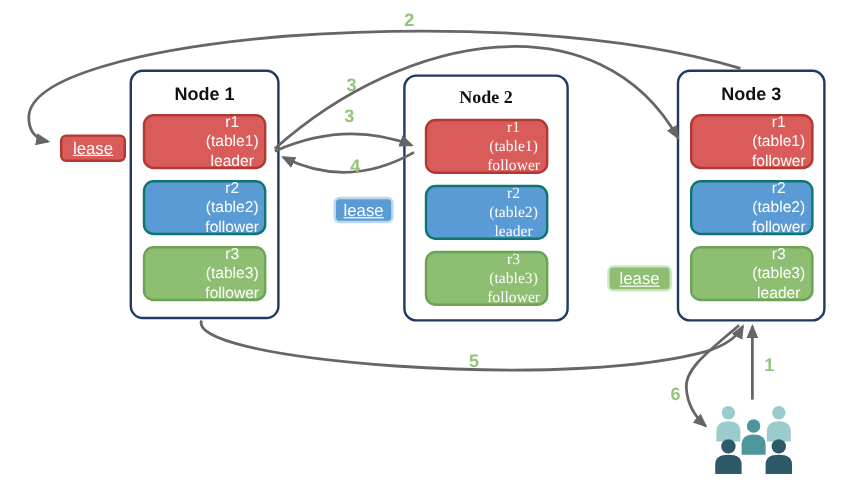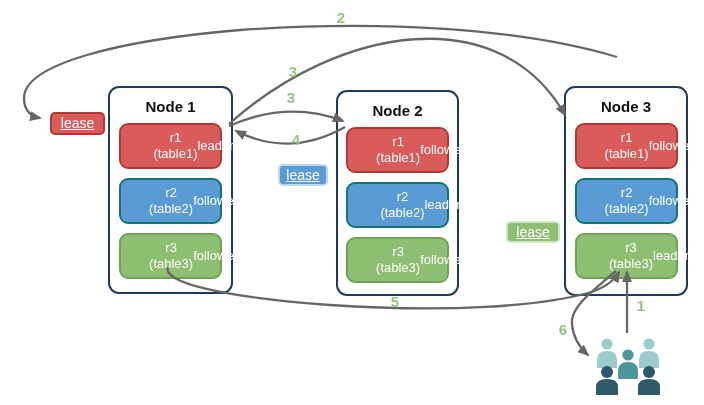--- a/index.html
+++ b/index.html
@@ -3,28 +3,28 @@
 <meta charset="utf-8">
 <style>
   html,body{margin:0;padding:0;background:#ffffff;}
   .stage{
     position:relative;width:704px;height:405px;background:#ffffff;
     font-family:"Liberation Sans", sans-serif;overflow:hidden;
   }
   .node{
     position:absolute;box-sizing:border-box;background:#ffffff;
     border:2px solid #1f3a60;border-radius:11px;z-index:2;
-    display:flex;flex-direction:column;align-items:center;margin-top:28px;
+    display:flex;flex-direction:column;align-items:center;
   }
   .node-title{
     margin:10px 0 8px 0;font-size:15px;font-weight:bold;color:#111111;
   }
   .replica{
     width:103px;height:46px;box-sizing:border-box;border-radius:9px;
-    display:flex;flex-direction:row;justify-content:center;align-items:center;
+    display:flex;flex-direction:column;justify-content:center;align-items:center;
     margin-bottom:9px;color:#fdfdfd;font-size:13px;line-height:16px;text-align:center;padding-left:46px;
   }
   .replica.red{background:#d95c5a;border:2px solid #b03a33;}
   .replica.blue{background:#5b9bd5;border:2px solid #0f766e;}
   .replica.green{background:#8ebe72;border:2px solid #6da355;}
   .lease{
     position:absolute;box-sizing:border-box;border-radius:5px;z-index:3;
     color:#ffffff;font-size:14px;text-align:center;text-decoration:underline;
   }
   .lease-red{left:50px;top:112px;width:55px;height:23px;background:#d95c5a;border:2px solid #b03a33;line-height:19px;}
@@ -68,21 +68,21 @@
     <div class="replica blue">
       <span>r2 (table2)</span>
       <span>follower</span>
     </div>
     <div class="replica green">
       <span>r3 (table3)</span>
       <span>follower</span>
     </div>
   </div>
 
-  <div class="node" style="left:336px;top:62px;width:123px;height:206px;">
+  <div class="node" style="left:336px;top:62px;width:138px;height:206px;font-family:Liberation Serif, serif;">
     <div class="node-title">Node 2</div>
     <div class="replica red">
       <span>r1 (table1)</span>
       <span>follower</span>
     </div>
     <div class="replica blue">
       <span>r2 (table2)</span>
       <span>leader</span>
     </div>
     <div class="replica green">

